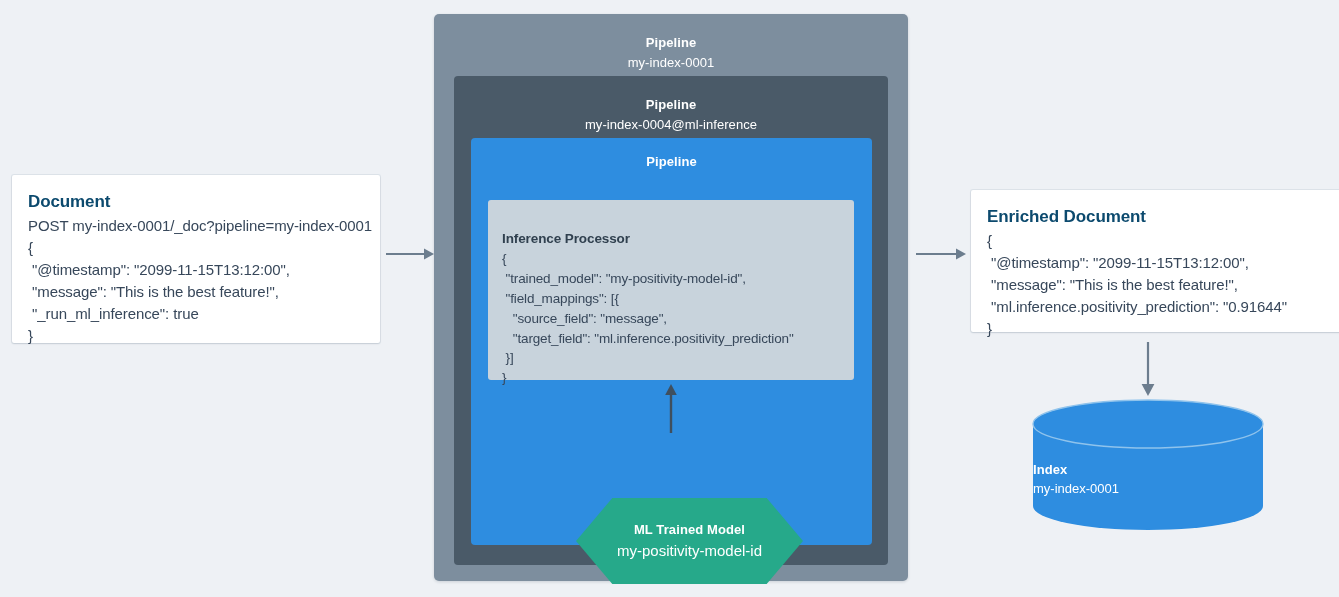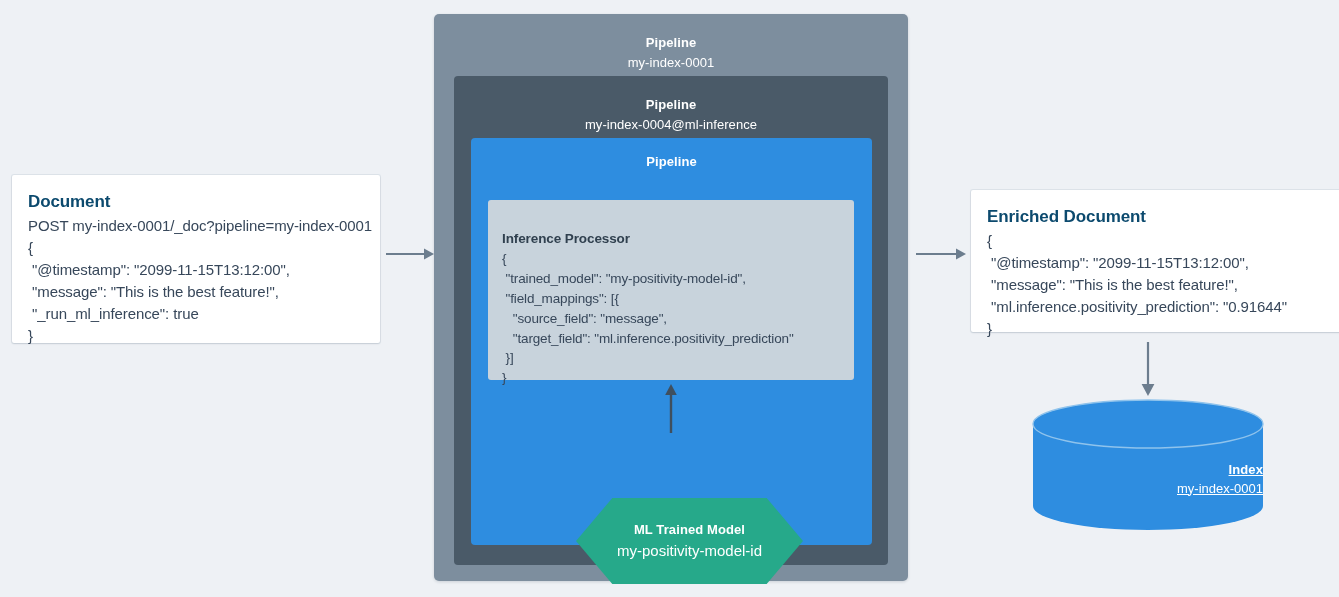--- a/index.html
+++ b/index.html
@@ -111,24 +111,23 @@
     color: #ffffff;
   }
   .hex-title { font-size: 13px; font-weight: bold; line-height: 1.5; letter-spacing: 0.1px; }
   .hex-sub   { font-size: 15px; font-weight: normal; line-height: 1.45; }
 
   
   .cyl-wrap { position: absolute; }
   .cyl-label {
     position: absolute;
     left: 0; right: 0;
-    text-align: right;
+    text-align: left;
     color: #ffffff;
     pointer-events: none;
-    text-decoration: underline;
   }
   .cyl-title { font-size: 13px; font-weight: bold; line-height: 1.5; letter-spacing: 0.1px; }
   .cyl-sub   { font-size: 13px; font-weight: normal; line-height: 1.45; }
 
   svg { display: block; overflow: visible; }
 </style>
 </head>
 <body>
 
 <div id="canvas">

